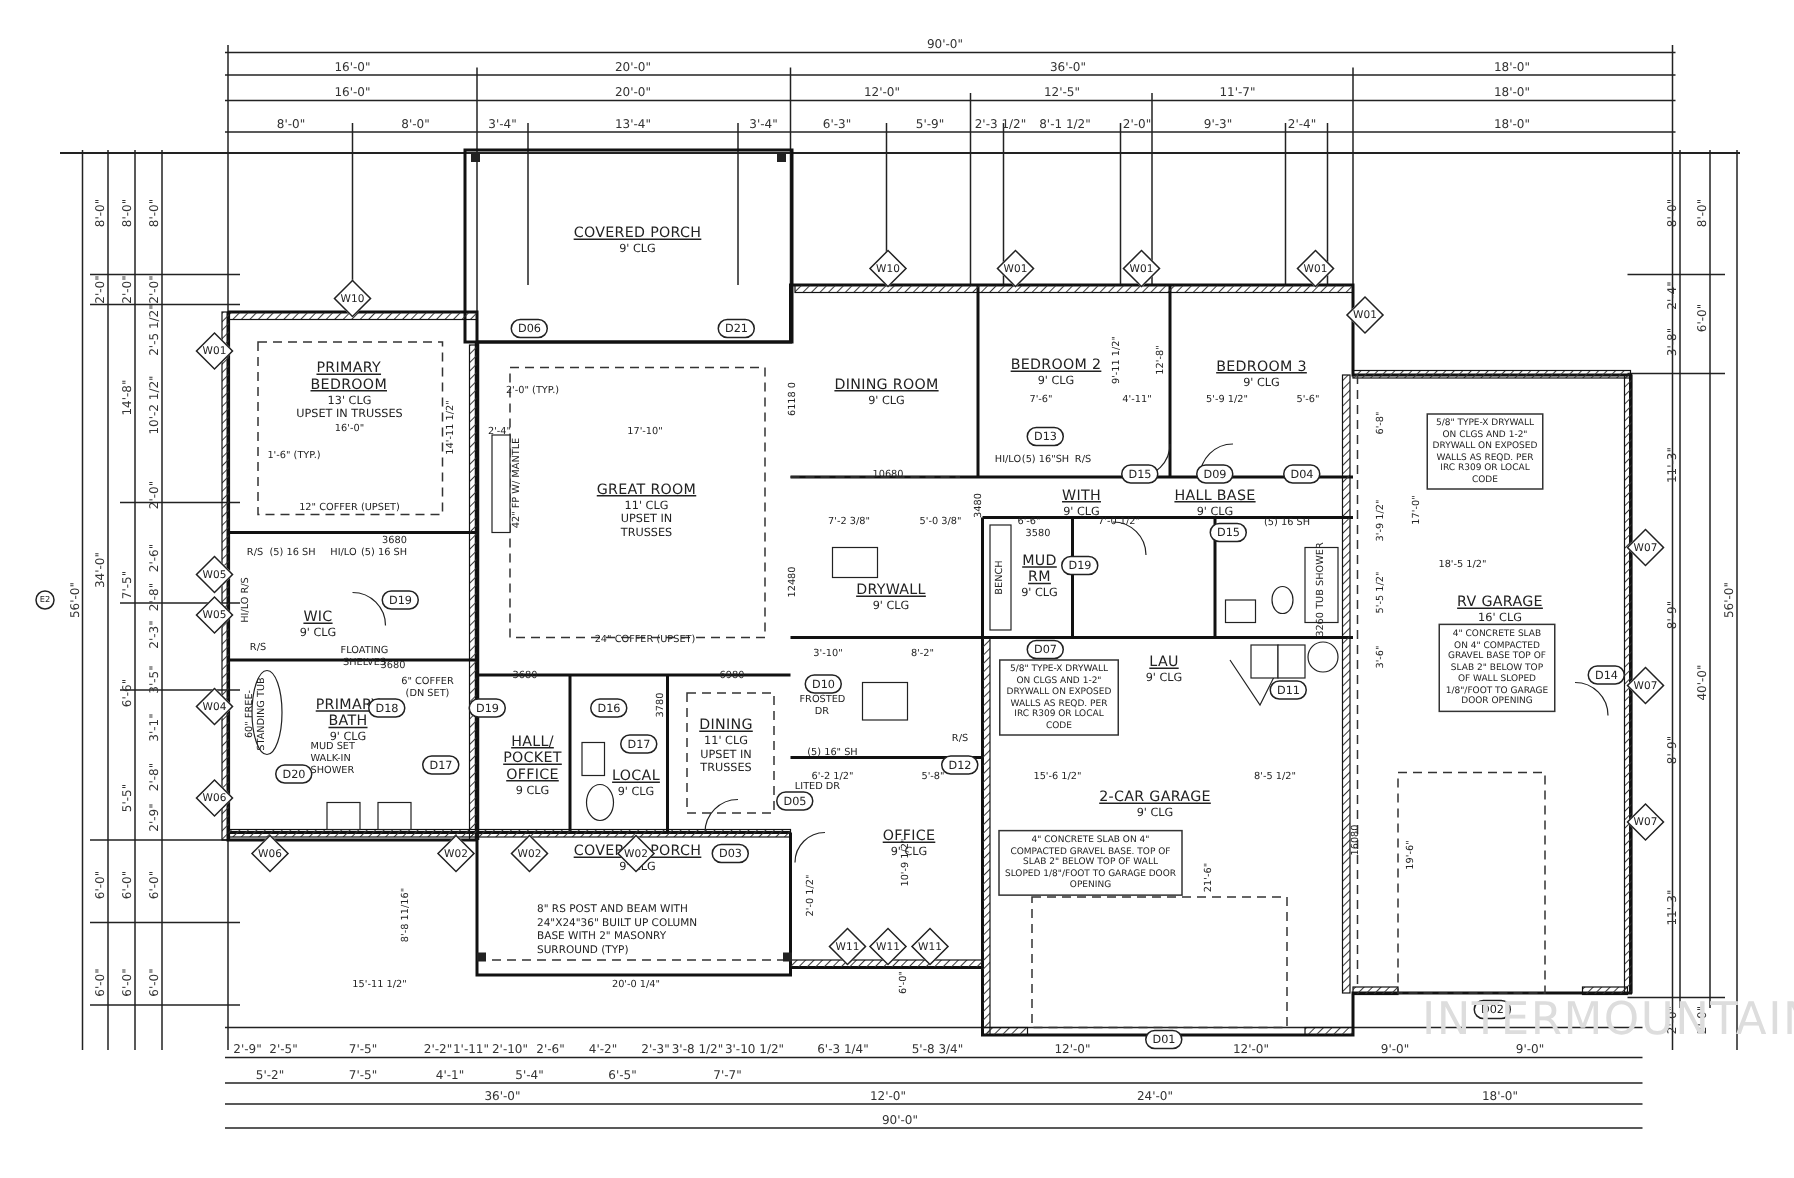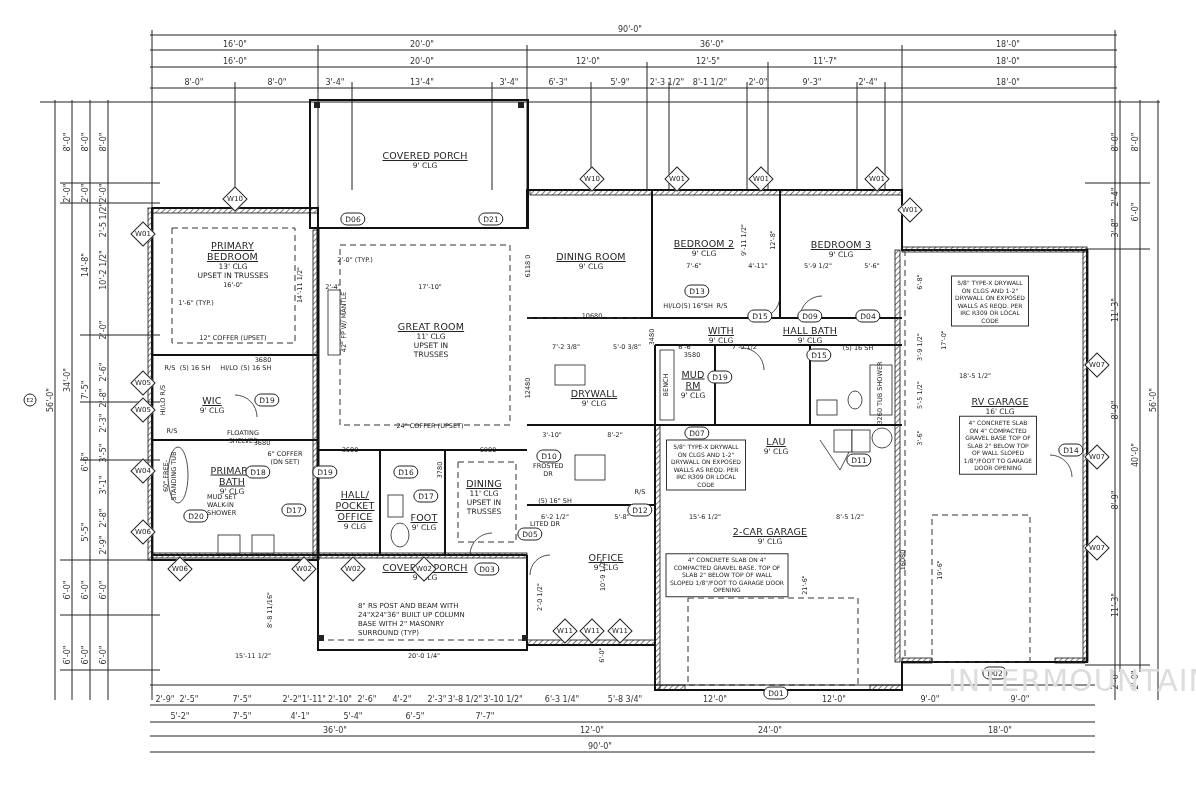--- a/index.html
+++ b/index.html
@@ -303,24 +303,24 @@
 </div>
 <div class="abs room" style="left:841px;top:249px">
   <span class="nm">BEDROOM 3</span>
   <span class="cl">9' CLG</span>
 </div>
 <div class="abs room" style="left:721px;top:335px">
   <span class="nm">WITH</span>
   <span class="cl">9' CLG</span>
 </div>
 <div class="abs room" style="left:810px;top:335px">
-  <span class="nm">HALL BATH</span>
-  <span class="cl">9' CLG</span>
-</div>
-<div class="abs room" style="left:212px;top:405px">
+  <span class="nm">HALL BASE</span>
+  <span class="cl">9' CLG</span>
+</div>
+<div class="abs room" style="left:212px;top:416px">
   <span class="nm">WIC</span>
   <span class="cl">9' CLG</span>
 </div>
 <div class="abs room" style="left:594px;top:398px">
   <span class="nm">DRYWALL</span>
   <span class="cl">9' CLG</span>
 </div>
 <div class="abs room" style="left:693px;top:384px">
   <span class="nm" style="width:30px;white-space:normal">MUD RM</span>
   <span class="cl">9' CLG</span>
@@ -331,21 +331,21 @@
 </div>
 <div class="abs room" style="left:232px;top:480px">
   <span class="nm" style="width:50px;white-space:normal">PRIMARY BATH</span>
   <span class="cl">9' CLG</span>
 </div>
 <div class="abs room" style="left:355px;top:510px">
   <span class="nm" style="width:40px;white-space:normal">HALL/ POCKET OFFICE</span>
   <span class="cl">9 CLG</span>
 </div>
 <div class="abs room" style="left:424px;top:522px">
-  <span class="nm">FOOT</span>
+  <span class="nm">LOCAL</span>
   <span class="cl">9' CLG</span>
 </div>
 <div class="abs room" style="left:484px;top:497px">
   <span class="nm">DINING</span>
   <span class="cl">11' CLG</span>
   <span class="cl">UPSET IN</span>
   <span class="cl">TRUSSES</span>
 </div>
 <div class="abs room" style="left:606px;top:562px">
   <span class="nm">OFFICE</span>

